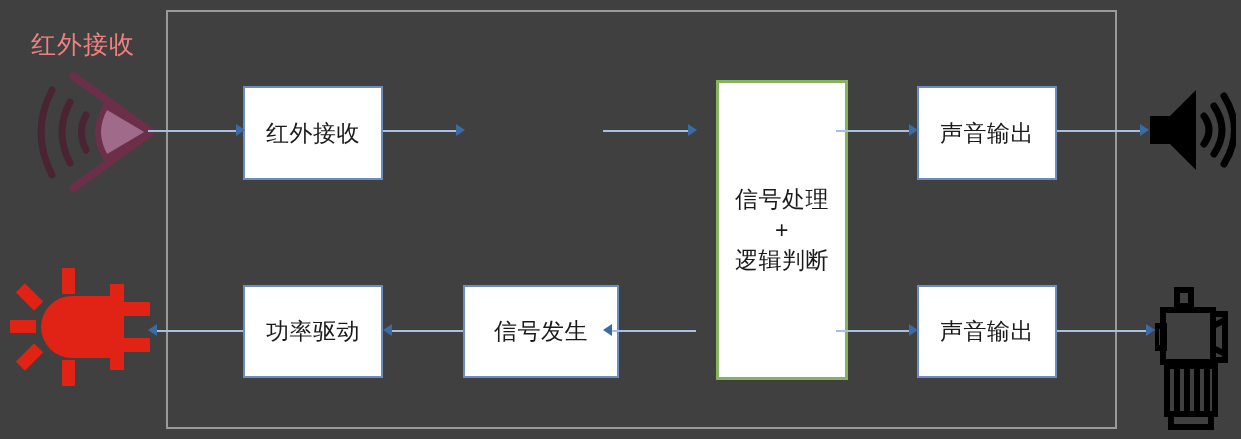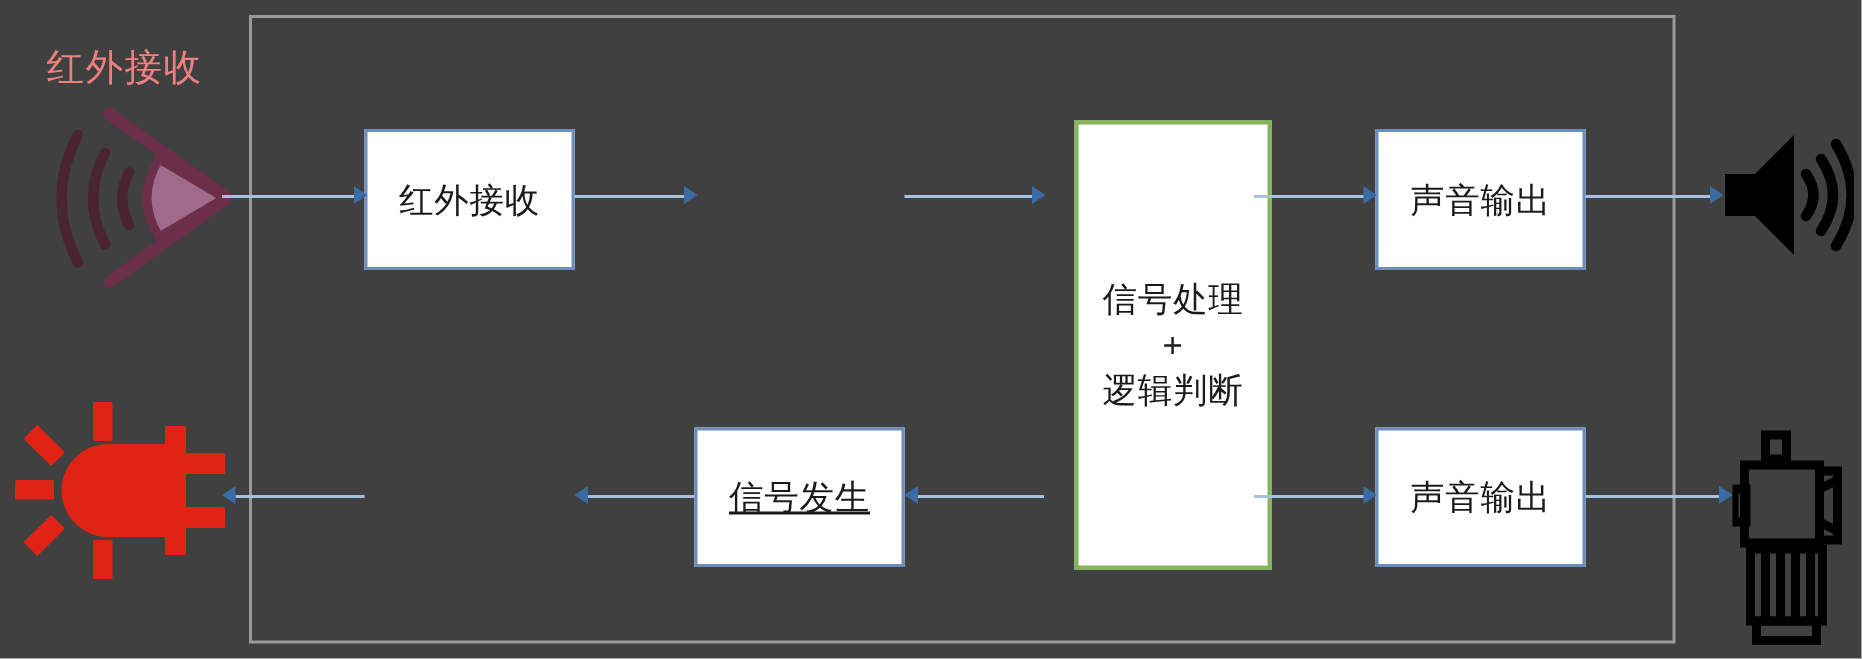--- a/index.html
+++ b/index.html
@@ -153,22 +153,23 @@
 
   <div class="box blue" style="left:243px; top:86px; width:140px; height:94px;">红外接收</div>
 
 
   <div class="box green" style="left:696px; top:80px; width:132px; height:300px;margin-left:20px;">信号处理
 +
 逻辑判断</div>
 
   <div class="box blue" style="left:917px; top:86px; width:140px; height:94px;">声音输出</div>
 
-
-  <div class="box blue" style="left:463px; top:285px; width:140px; height:93px;text-decoration:underline;">信号发生</div>
+  <div class="box blue" style="left:243px; top:285px; width:140px; height:93px;">功率驱动</div>
+
+  <div class="box blue" style="left:463px; top:285px; width:156px; height:93px;">信号发生</div>
 
   <div class="box blue" style="left:917px; top:285px; width:140px; height:93px;">声音输出</div>
 
   <div class="line" style="left:148px; top:130px; width:90px;"></div>
   <div class="arrow-r" style="left:236px; top:124px;"></div>
 
   <div class="line" style="left:383px; top:130px; width:75px;"></div>
   <div class="arrow-r" style="left:456px; top:124px;"></div>
 
   <div class="line" style="left:603px; top:130px; width:86px;"></div>

